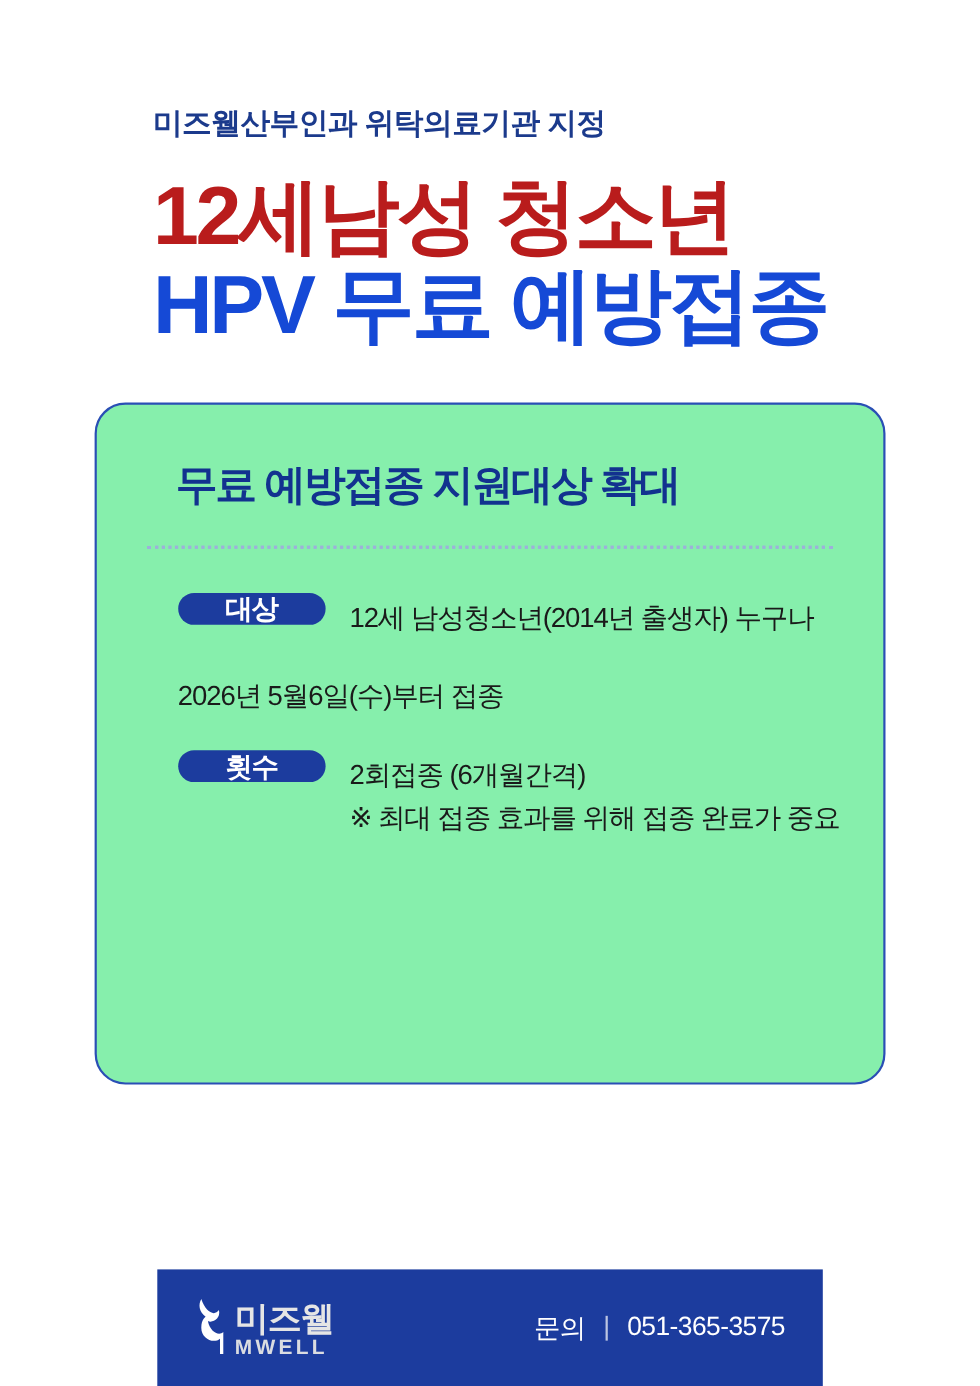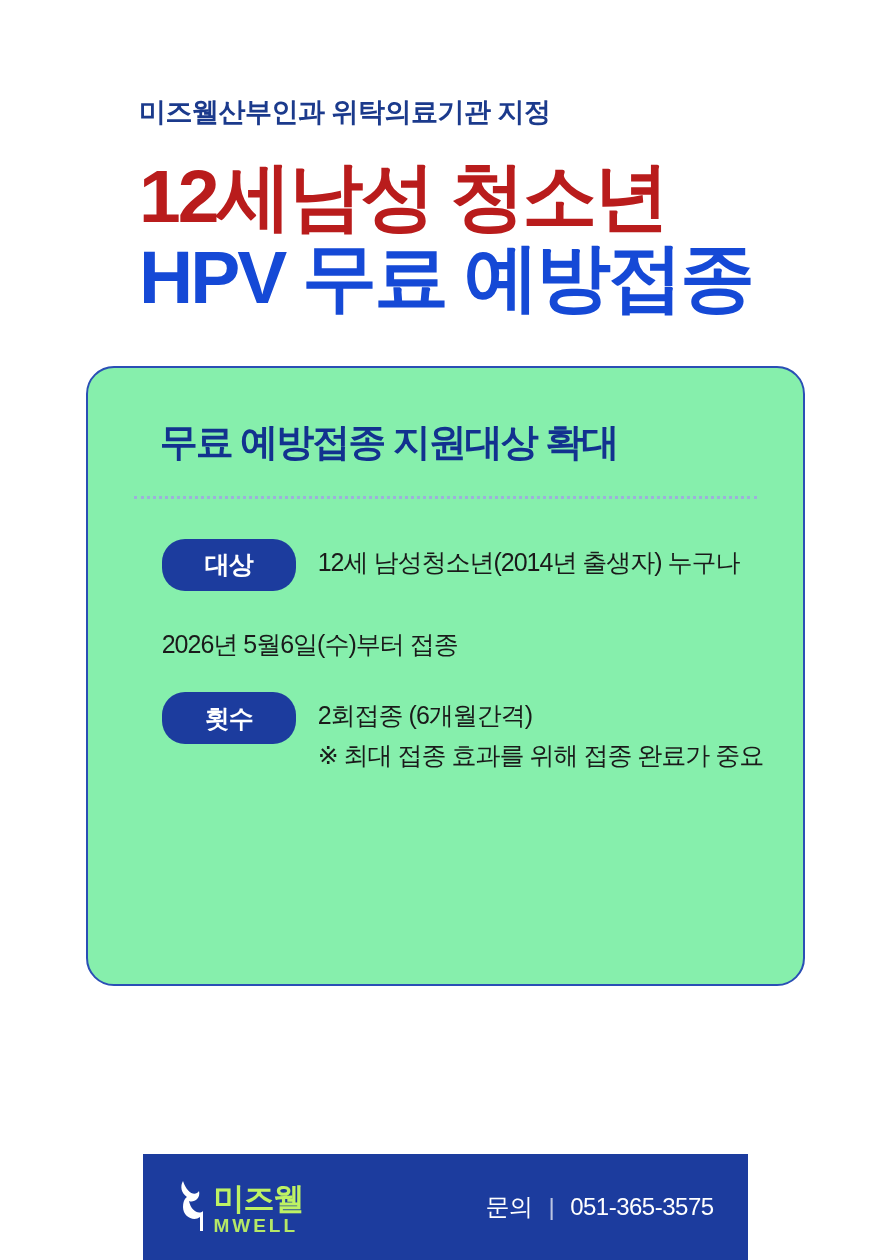--- a/index.html
+++ b/index.html
@@ -92,21 +92,21 @@
     display: flex;
     align-items: flex-start;
     margin-bottom: 30px;
   }
   .row:last-child {
     margin-bottom: 0;
   }
   .pill {
     flex: 0 0 auto;
     width: 134px;
-    height: 52px;
+    height: 29px;
     border-radius: 23px;
     background: #1c3c9e;
     color: #ffffff;
     font-size: 25px;
     font-weight: bold;
     letter-spacing: -1px;
     display: flex;
     align-items: center;
     justify-content: center;
     margin-right: 22px;
@@ -128,21 +128,21 @@
     height: 106px;
     background: #1c3c9e;
     display: flex;
     align-items: center;
     padding: 0 34px;
     box-sizing: border-box;
   }
   .logo {
     display: flex;
     align-items: flex-end;
-    color: #bef264;
+    color: #e5e5e5;
     position: relative;
     width: 180px;
   }
   .logo-mark {
     width: 34px;
     height: 56px;
     margin-right: 2px;
     flex: 0 0 auto;
   }
   .logo-text {

